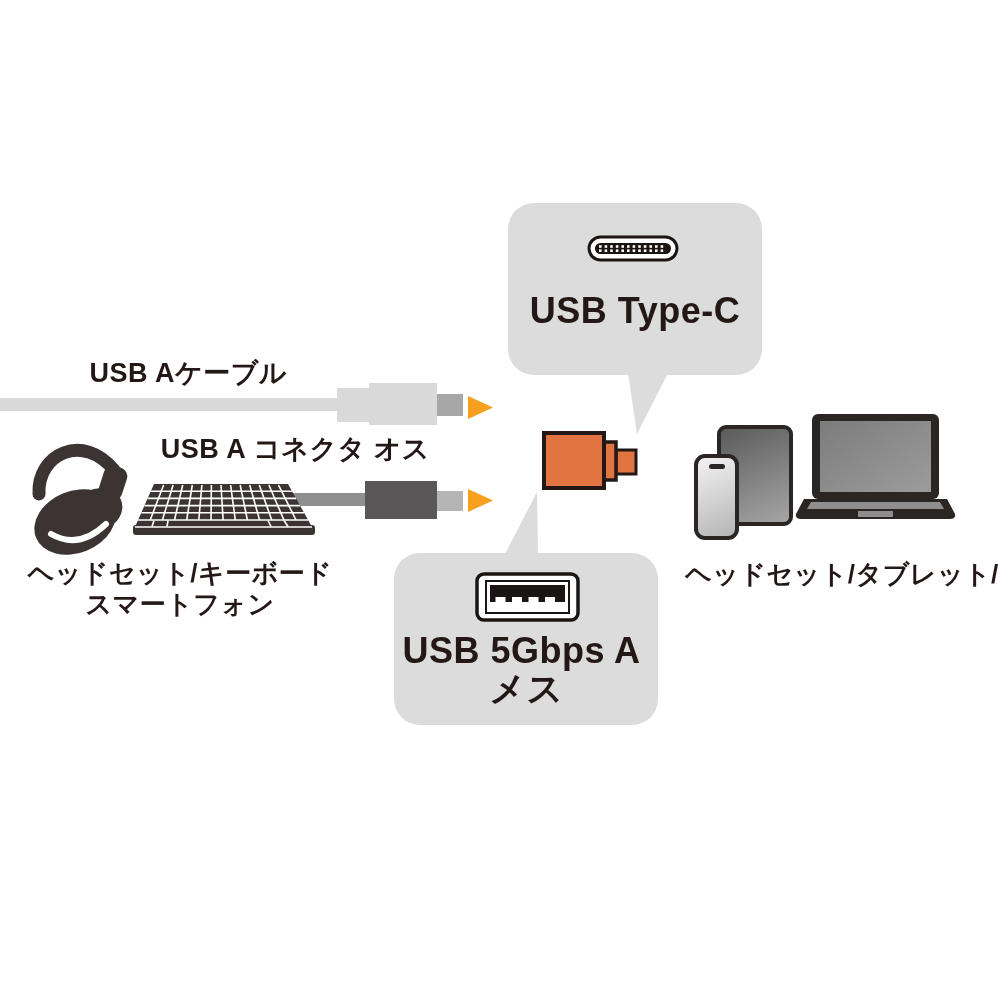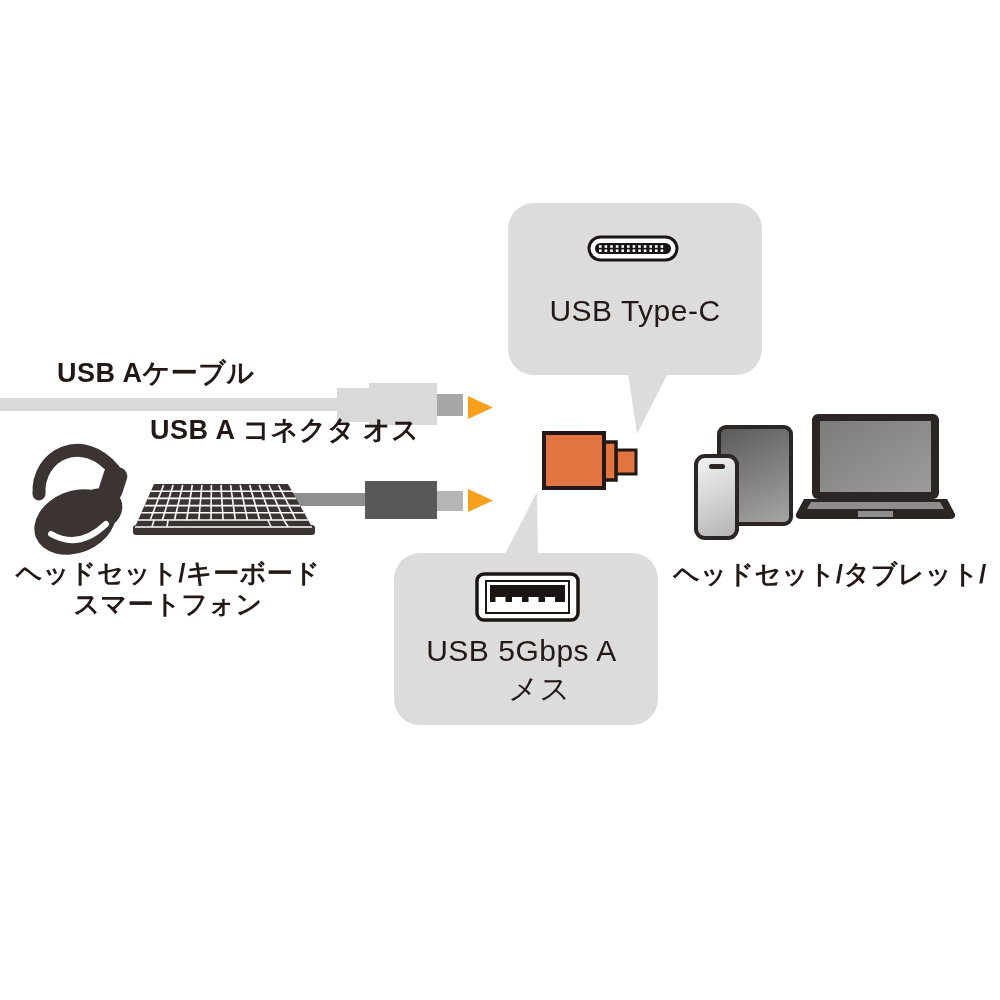--- a/index.html
+++ b/index.html
@@ -5,30 +5,30 @@
   html,body{margin:0;padding:0;background:#ffffff;}
   #stage{
     position:relative;width:1000px;height:1000px;background:#ffffff;overflow:hidden;
     font-family:"Liberation Sans","DejaVu Sans",sans-serif;color:#231815;
   }
   .abs{position:absolute;}
   .callout{
     position:absolute;background:#dcdcdc;border-radius:26px;
   }
   .callout-text{
-    position:absolute;text-align:center;font-weight:400;font-size:30px;line-height:36px;
+    position:absolute;text-align:center;font-weight:700;font-size:36px;line-height:36px;
     letter-spacing:0.5px;color:#231815;
   }
   .label{
-    position:absolute;text-align:left;font-weight:700;font-size:27px;line-height:30px;
+    position:absolute;text-align:right;font-weight:700;font-size:27px;line-height:30px;
     color:#231815;letter-spacing:0.5px;white-space:nowrap;
   }
   .caption{
     position:absolute;text-align:center;font-weight:700;font-size:26px;line-height:31px;
-    color:#231815;letter-spacing:0.5px;white-space:nowrap;
+    color:#231815;letter-spacing:0.5px;white-space:nowrap;margin-left:12px;
   }
   .cable{position:absolute;}
   .tablet{
     position:absolute;left:717px;top:425px;width:68px;height:93px;
     border:4px solid #2b2523;border-radius:9px;
     background:linear-gradient(155deg,#5c5b5b 0%,#a6a5a5 100%);
   }
   .phone{
     position:absolute;left:694px;top:454px;width:37px;height:78px;
     border:4px solid #2b2523;border-radius:11px;
@@ -89,21 +89,21 @@
     <rect x="11" y="9" width="83" height="32" fill="#ffffff" stroke="#1a1512" stroke-width="2"></rect>
     <rect x="15" y="13" width="75" height="17" fill="#1a1512"></rect>
     <g fill="#ffffff">
       <rect x="20.5" y="25" width="10" height="5"></rect>
       <rect x="37" y="25" width="10" height="5"></rect>
       <rect x="53.5" y="25" width="10" height="5"></rect>
       <rect x="70" y="25" width="10" height="5"></rect>
     </g>
   </svg>
   <div class="callout-text" style="left:394px;top:633px;width:255px;">USB 5Gbps A</div>
-  <div class="callout-text" style="left:394px;top:671px;width:265px;margin-left:13px;">メス</div>
+  <div class="callout-text" style="left:394px;top:671px;width:265px;">メス</div>
 
   <div class="label" style="left:57px;top:358px;width:230px;">USB Aケーブル</div>
   <div class="cable" style="left:0;top:398px;width:340px;height:13px;background:#d9d9d9;"></div>
   <div class="cable" style="left:337px;top:388px;width:34px;height:34px;background:#d9d9d9;"></div>
   <div class="cable" style="left:369px;top:383px;width:68px;height:42px;background:#d9d9d9;"></div>
   <div class="cable" style="left:437px;top:394px;width:26px;height:22px;background:#a7a7a7;"></div>
   <svg class="abs" style="left:468px;top:396px;" width="26" height="24">
     <polygon points="0,0 25,11.5 0,23" fill="#f6a01e"></polygon>
   </svg>
 
@@ -140,21 +140,21 @@
       <line x1="131.3" y1="8" x2="143.7" y2="43"></line>
       <line x1="140.9" y1="8" x2="155.9" y2="43"></line>
       <line x1="150.5" y1="8" x2="168" y2="43"></line>
       <line x1="26" y1="43.5" x2="24" y2="49.5"></line>
       <line x1="40" y1="43.5" x2="39" y2="49.5"></line>
       <line x1="140" y1="43.5" x2="143" y2="49.5"></line>
       <line x1="156" y1="43.5" x2="160" y2="49.5"></line>
     </g>
   </svg>
 
-  <div class="label" style="left:150px;top:415px;width:280px;">USB A コネクタ オス</div>
+  <div class="label" style="left:150px;top:434px;width:280px;">USB A コネクタ オス</div>
 
   <div class="cable" style="left:365px;top:481px;width:72px;height:38px;background:#595757;"></div>
   <div class="cable" style="left:437px;top:491px;width:26px;height:20px;background:#b5b5b6;"></div>
   <svg class="abs" style="left:468px;top:489px;" width="26" height="24">
     <polygon points="0,0 25,11.5 0,23" fill="#f6a01e"></polygon>
   </svg>
 
   <div class="caption" style="left:0px;top:558px;width:336px;">ヘッドセット/キーボード</div>
   <div class="caption" style="left:0px;top:589px;width:336px;">スマートフォン</div>
 

